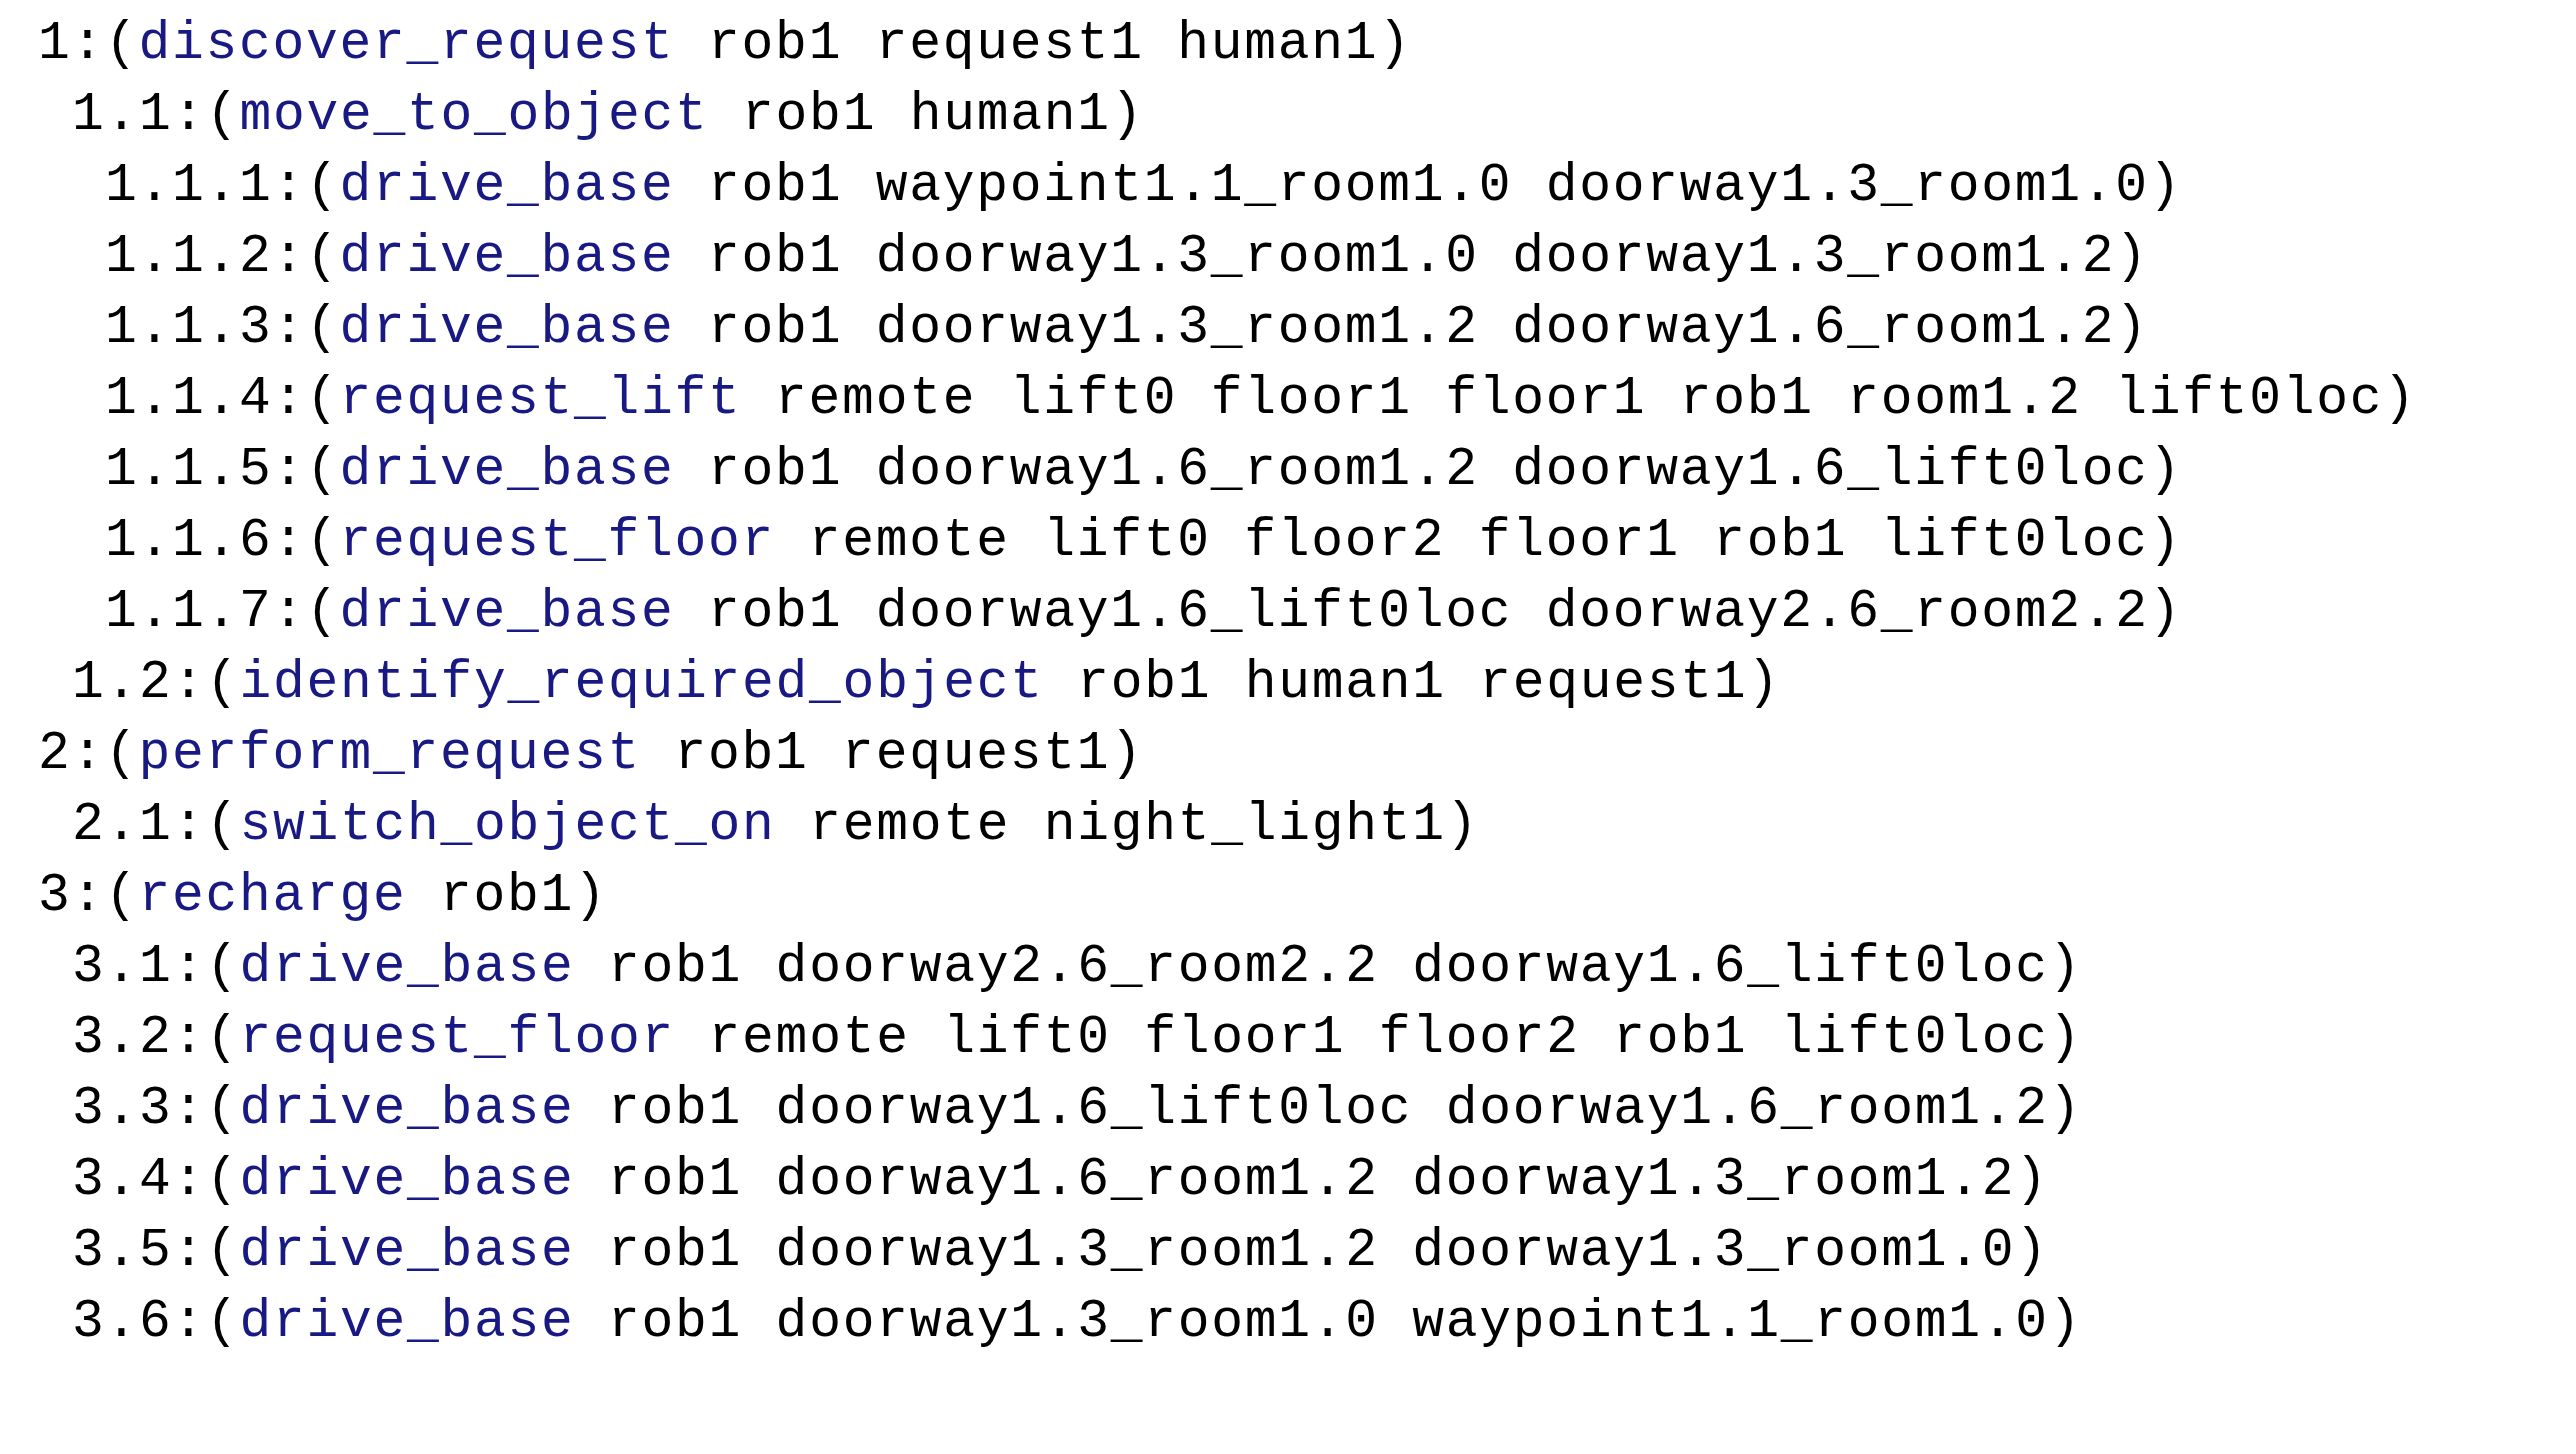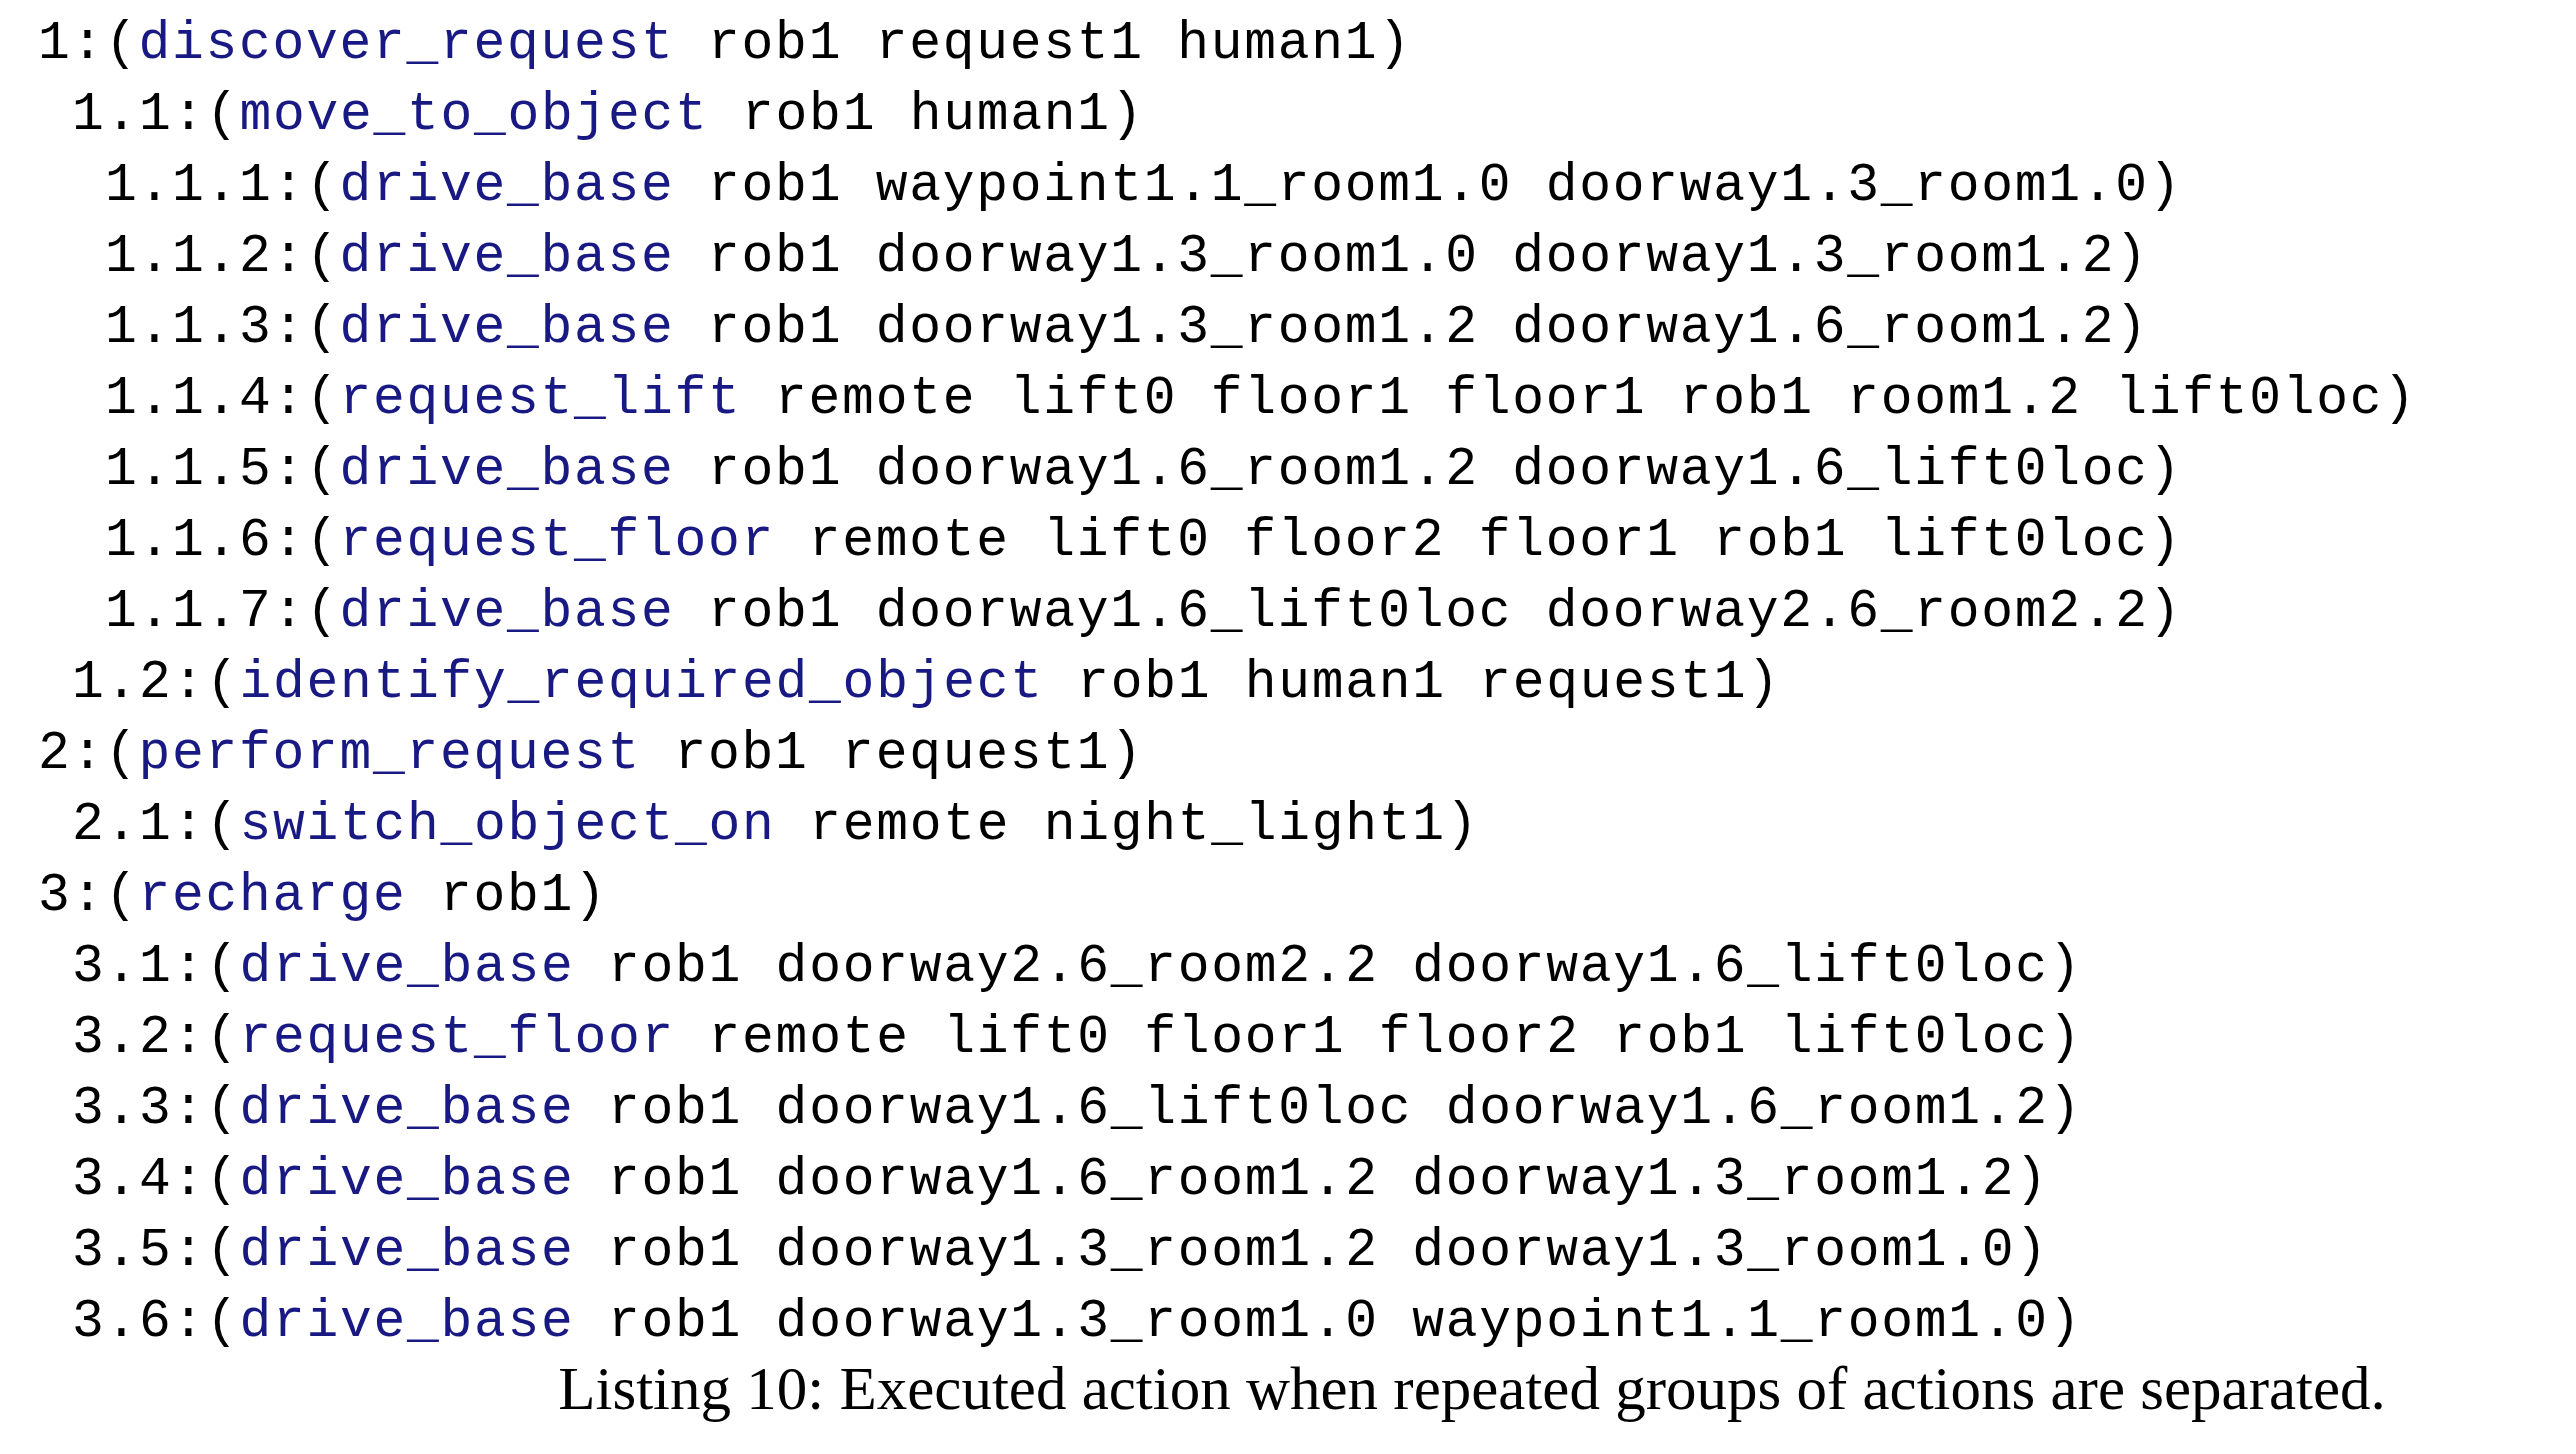--- a/index.html
+++ b/index.html
@@ -35,15 +35,14 @@
     line-height: 80px;
     color: var(--fg, #000000);
     white-space: nowrap;
   }
 </style>
 </head>
 <body>
 
 <div class="page">
   <div class="code"><div class="line" style="padding-left: 0px;"><span class="pre">1:(</span><span class="kw">discover_request</span><span class="args"> rob1 request1 human1)</span></div><div class="line" style="padding-left: 34px;"><span class="pre">1.1:(</span><span class="kw">move_to_object</span><span class="args"> rob1 human1)</span></div><div class="line" style="padding-left: 67px;"><span class="pre">1.1.1:(</span><span class="kw">drive_base</span><span class="args"> rob1 waypoint1.1_room1.0 doorway1.3_room1.0)</span></div><div class="line" style="padding-left: 67px;"><span class="pre">1.1.2:(</span><span class="kw">drive_base</span><span class="args"> rob1 doorway1.3_room1.0 doorway1.3_room1.2)</span></div><div class="line" style="padding-left: 67px;"><span class="pre">1.1.3:(</span><span class="kw">drive_base</span><span class="args"> rob1 doorway1.3_room1.2 doorway1.6_room1.2)</span></div><div class="line" style="padding-left: 67px;"><span class="pre">1.1.4:(</span><span class="kw">request_lift</span><span class="args"> remote lift0 floor1 floor1 rob1 room1.2 lift0loc)</span></div><div class="line" style="padding-left: 67px;"><span class="pre">1.1.5:(</span><span class="kw">drive_base</span><span class="args"> rob1 doorway1.6_room1.2 doorway1.6_lift0loc)</span></div><div class="line" style="padding-left: 67px;"><span class="pre">1.1.6:(</span><span class="kw">request_floor</span><span class="args"> remote lift0 floor2 floor1 rob1 lift0loc)</span></div><div class="line" style="padding-left: 67px;"><span class="pre">1.1.7:(</span><span class="kw">drive_base</span><span class="args"> rob1 doorway1.6_lift0loc doorway2.6_room2.2)</span></div><div class="line" style="padding-left: 34px;"><span class="pre">1.2:(</span><span class="kw">identify_required_object</span><span class="args"> rob1 human1 request1)</span></div><div class="line" style="padding-left: 0px;"><span class="pre">2:(</span><span class="kw">perform_request</span><span class="args"> rob1 request1)</span></div><div class="line" style="padding-left: 34px;"><span class="pre">2.1:(</span><span class="kw">switch_object_on</span><span class="args"> remote night_light1)</span></div><div class="line" style="padding-left: 0px;"><span class="pre">3:(</span><span class="kw">recharge</span><span class="args"> rob1)</span></div><div class="line" style="padding-left: 34px;"><span class="pre">3.1:(</span><span class="kw">drive_base</span><span class="args"> rob1 doorway2.6_room2.2 doorway1.6_lift0loc)</span></div><div class="line" style="padding-left: 34px;"><span class="pre">3.2:(</span><span class="kw">request_floor</span><span class="args"> remote lift0 floor1 floor2 rob1 lift0loc)</span></div><div class="line" style="padding-left: 34px;"><span class="pre">3.3:(</span><span class="kw">drive_base</span><span class="args"> rob1 doorway1.6_lift0loc doorway1.6_room1.2)</span></div><div class="line" style="padding-left: 34px;"><span class="pre">3.4:(</span><span class="kw">drive_base</span><span class="args"> rob1 doorway1.6_room1.2 doorway1.3_room1.2)</span></div><div class="line" style="padding-left: 34px;"><span class="pre">3.5:(</span><span class="kw">drive_base</span><span class="args"> rob1 doorway1.3_room1.2 doorway1.3_room1.0)</span></div><div class="line" style="padding-left: 34px;"><span class="pre">3.6:(</span><span class="kw">drive_base</span><span class="args"> rob1 doorway1.3_room1.0 waypoint1.1_room1.0)</span></div></div>
-  <div class="caption">Listing 10: Executed action when repeated groups of actions are separated.</div>
 </div>
 
 
 </body></html>

